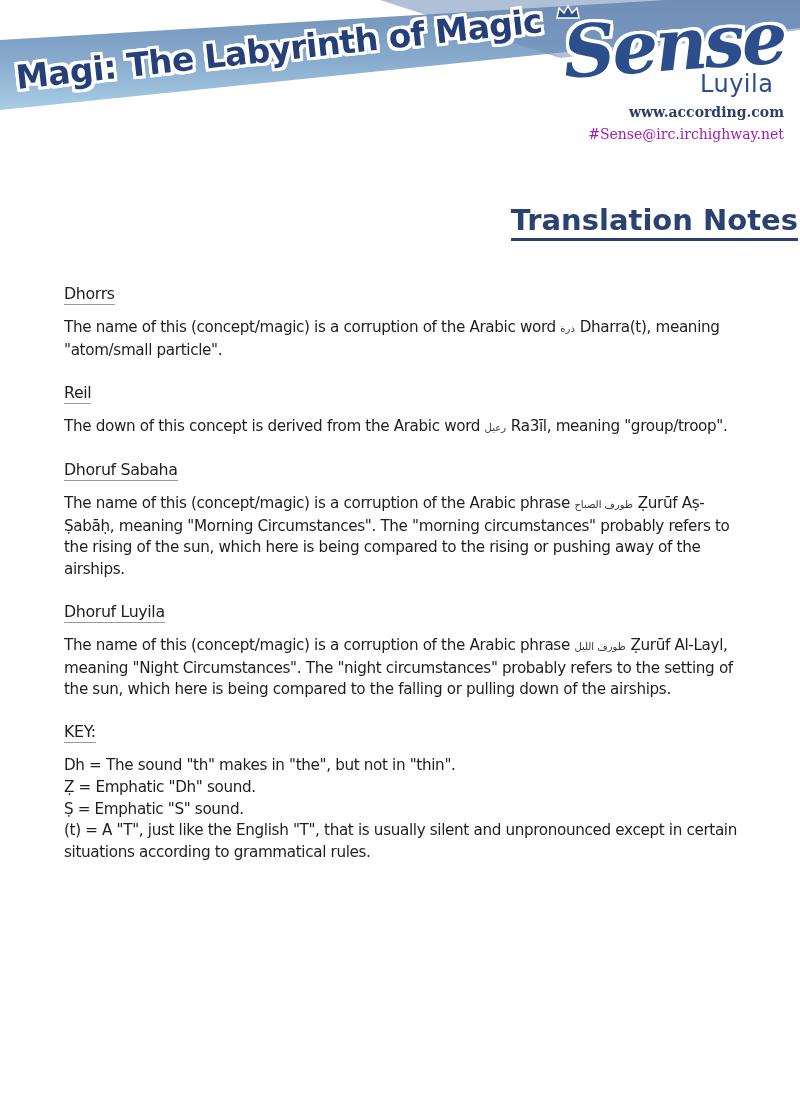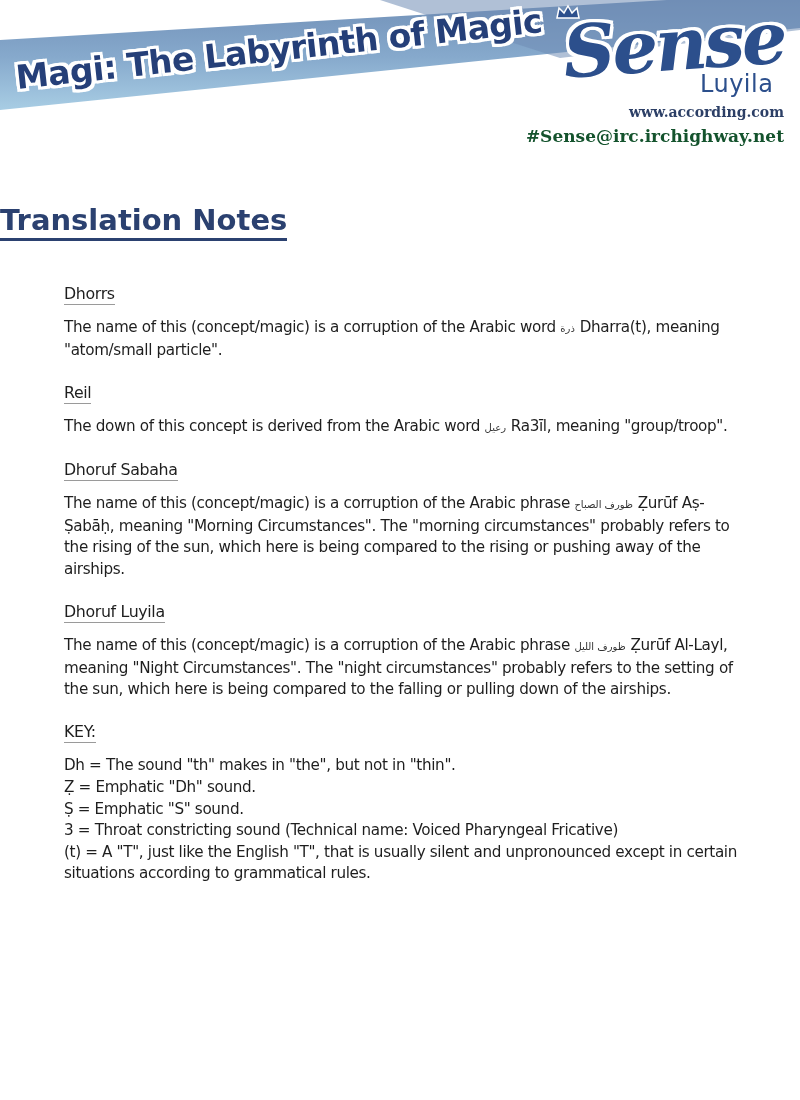--- a/index.html
+++ b/index.html
@@ -85,31 +85,31 @@
       font-weight: bold;
       font-size: 14px;
       color: #2c3f66;
       white-space: nowrap;
     }
     .logo-irc {
       position: absolute;
       right: 16px;
       top: 122px;
       font-family: "DejaVu Serif", serif;
-      font-weight: bold;
-      font-size: 17px;
-      color: #14532d;
+      font-weight: normal;
+      font-size: 14px;
+      color: #a21caf;
       white-space: nowrap;
     }
     
     .page-title {
       position: absolute;
       left: 0; right: 2px;
       top: 203px;
-      text-align: left;
+      text-align: right;
     }
     .page-title span {
       display: inline-block;
       font-family: "DejaVu Sans", sans-serif;
       font-weight: bold;
       font-size: 29px;
       color: #2b4170;
       padding-bottom: 1px;
       border-bottom: 3px solid #2b4170;
       line-height: 34px;
@@ -198,17 +198,16 @@
   <div class="entry">
     <span class="entry-heading">Dhoruf Luyila</span>
     <span class="entry-body"><span>The name of this (concept/magic) is a corruption of the Arabic phrase </span><span class="arabic" dir="rtl">ظورف الليل</span><span> Ẓurūf Al-Layl, meaning "Night Circumstances". The "night circumstances" probably refers to the setting of the sun, which here is being compared to the falling or pulling down of the airships.</span></span>
   </div>
 
   <div class="entry">
     <span class="entry-heading">KEY:</span>
     <span class="key-line">Dh = The sound "th" makes in "the", but not in "thin".</span>
     <span class="key-line">Ẓ = Emphatic "Dh" sound.</span>
     <span class="key-line">Ṣ = Emphatic "S" sound.</span>
-    <span class="key-line">3 = Throat constricting sound (Technical name: Voiced Pharyngeal Fricative)</span>
     <span class="key-line">(t) = A "T", just like the English "T", that is usually silent and unpronounced except in certain situations according to grammatical rules.</span>
   </div>
 
 </div>
 
 </body></html>

